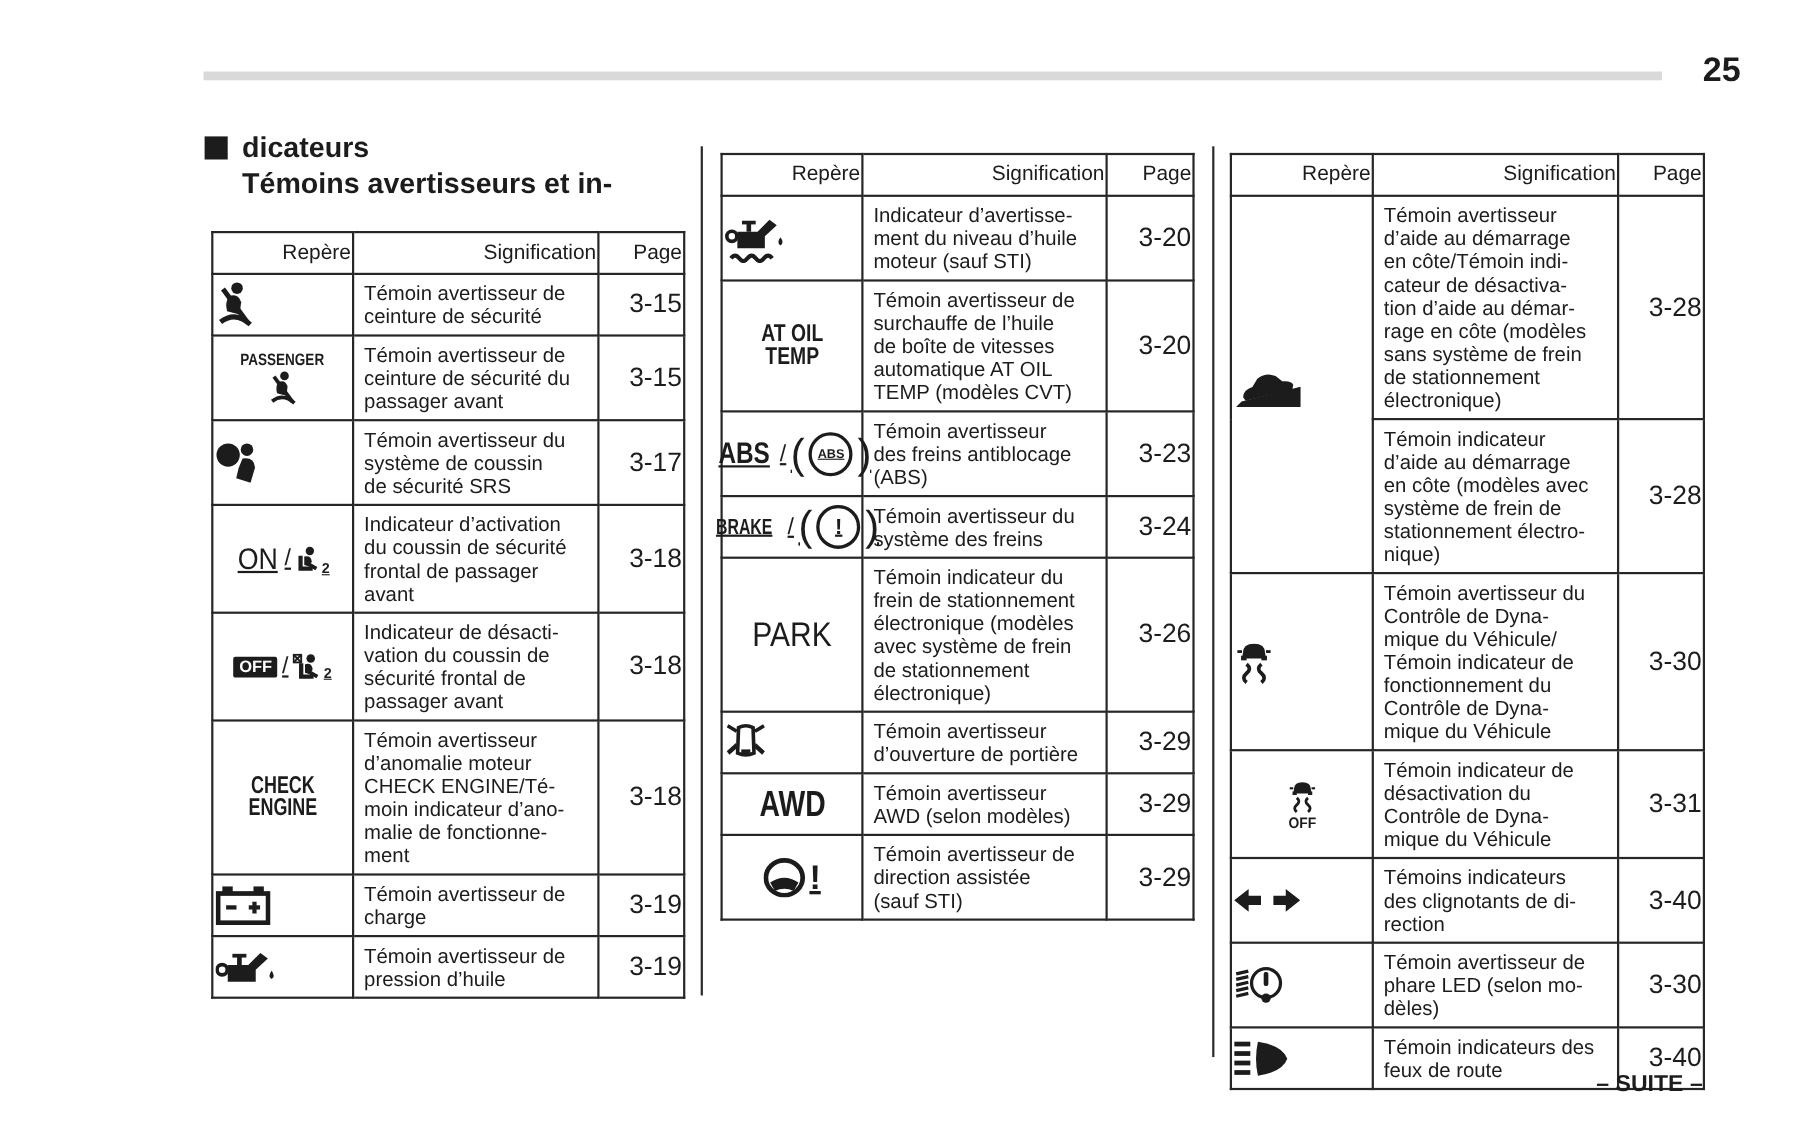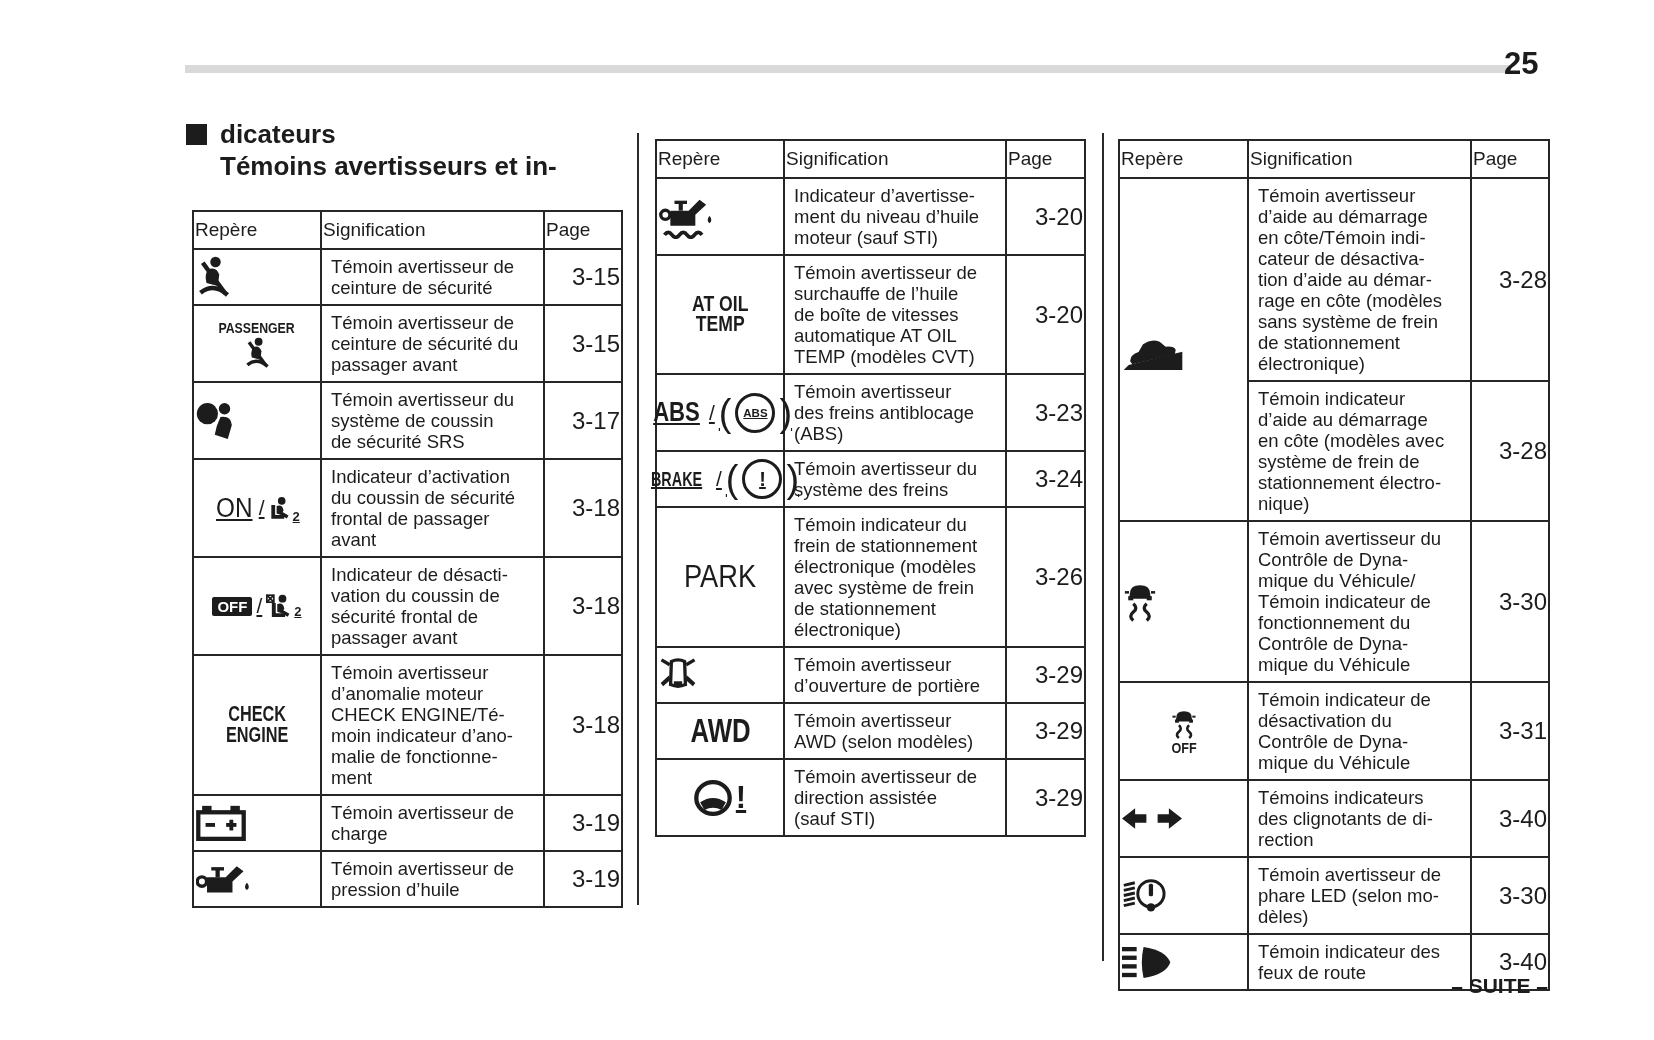--- a/index.html
+++ b/index.html
@@ -1,35 +1,35 @@
 <!DOCTYPE html>
 <html><head>
 <meta charset="utf-8">
 <style>
   html,body{margin:0;padding:0;background:#ffffff;}
   .page{position:relative;width:1654px;height:1040px;background:#ffffff;
         font-family:"Liberation Sans", sans-serif;color:#1c1c1c;overflow:hidden;}
 
   .top-rule{position:absolute;left:185px;top:65px;width:1326px;height:8px;background:#d9d9d9;}
-  .page-number{position:absolute;left:1504px;top:46px;font-size:31px;font-weight:700;}
+  .page-number{position:absolute;left:1548px;top:46px;font-size:31px;font-weight:700;}
 
   .title{position:absolute;left:186px;top:118px;width:450px;display:flex;gap:13px;}
   .title .sq{flex:0 0 auto;width:21px;height:21px;background:#1c1c1c;margin-top:6px;}
   .title .tt{font-size:26px;font-weight:700;line-height:32px;}
 
   .vsep{position:absolute;width:2px;background:#2a2a2a;}
   .vsep.v1{left:637px;top:133px;height:772px;}
   .vsep.v2{left:1102px;top:133px;height:828px;}
 
   table.tbl{position:absolute;border-collapse:collapse;table-layout:fixed;}
   .tbl-left{left:192px;top:210px;width:429px;}
   .tbl-mid{left:655px;top:139px;width:429px;}
   .tbl-right{left:1118px;top:139px;width:430px;}
   .tbl th,.tbl td{border:2px solid #262626;}
-  .tbl th{font-size:19px;font-weight:400;height:34px;text-align:left;margin-top:48px;}
+  .tbl th{font-size:19px;font-weight:400;height:34px;text-align:right;margin-top:48px;}
   td.rep{text-align:center;vertical-align:middle;padding:4px 2px;}
   td.sig{font-size:18.5px;line-height:21px;padding:6px 7px 6px 9px;vertical-align:middle;
          white-space:pre-line;text-align:left;margin-left:28px;}
   td.pg{font-size:24px;text-align:right;vertical-align:middle;margin-top:17px;}
 
   svg{fill:#1c1c1c;display:block;}
   .icrow{display:flex;align-items:center;justify-content:center;gap:4px;text-decoration:underline;}
   .stack{display:flex;flex-direction:column;align-items:center;gap:1px;}
 
   .cond{display:inline-block;font-weight:600;white-space:pre-line;text-align:center;line-height:0.95;}
@@ -458,21 +458,21 @@
     <tr>
       <td class="rep">
         <svg width="50" height="33" viewBox="0 0 58 38">
           <rect x="0" y="1" width="17" height="5"></rect>
           <rect x="0" y="11" width="17" height="5"></rect>
           <rect x="0" y="21" width="17" height="5"></rect>
           <rect x="0" y="31" width="17" height="5"></rect>
           <path d="M25 1 Q51 5 56 19 Q51 33 25 37 Q21 19 25 1 Z"></path>
         </svg>
       </td>
-      <td class="sig">Témoin indicateur des
+      <td class="sig">Témoin indicateurs des
 feux de route</td>
       <td class="pg">3-40</td>
     </tr>
   </tbody>
     </table>
 
   <div class="suite">– SUITE –</div>
 
 </div>
 

